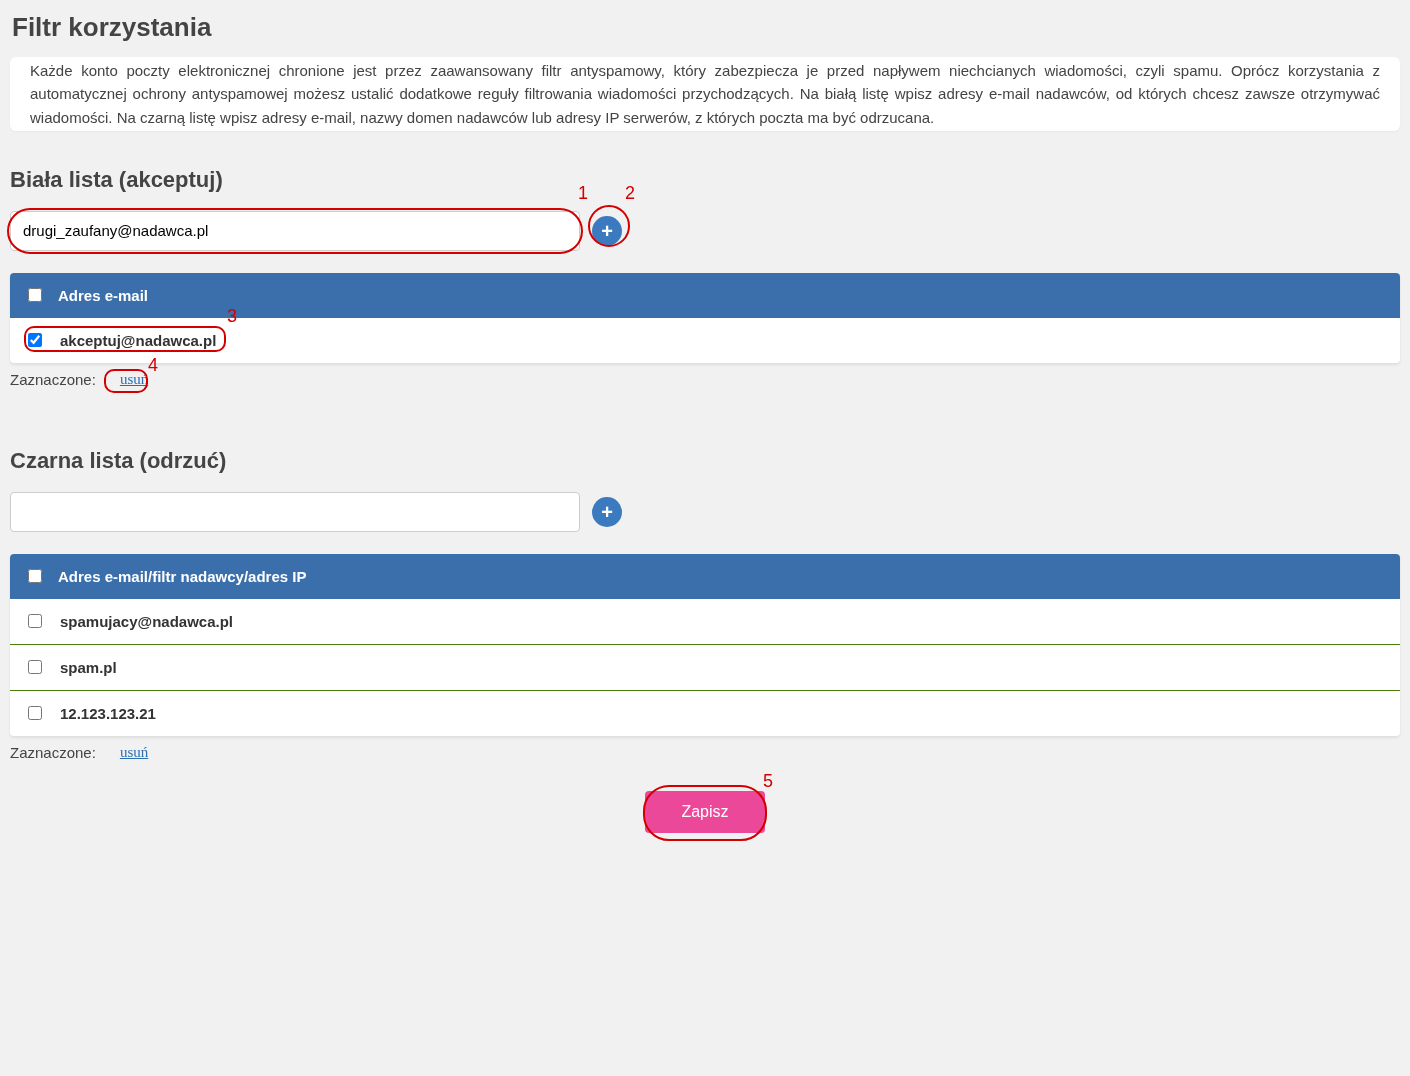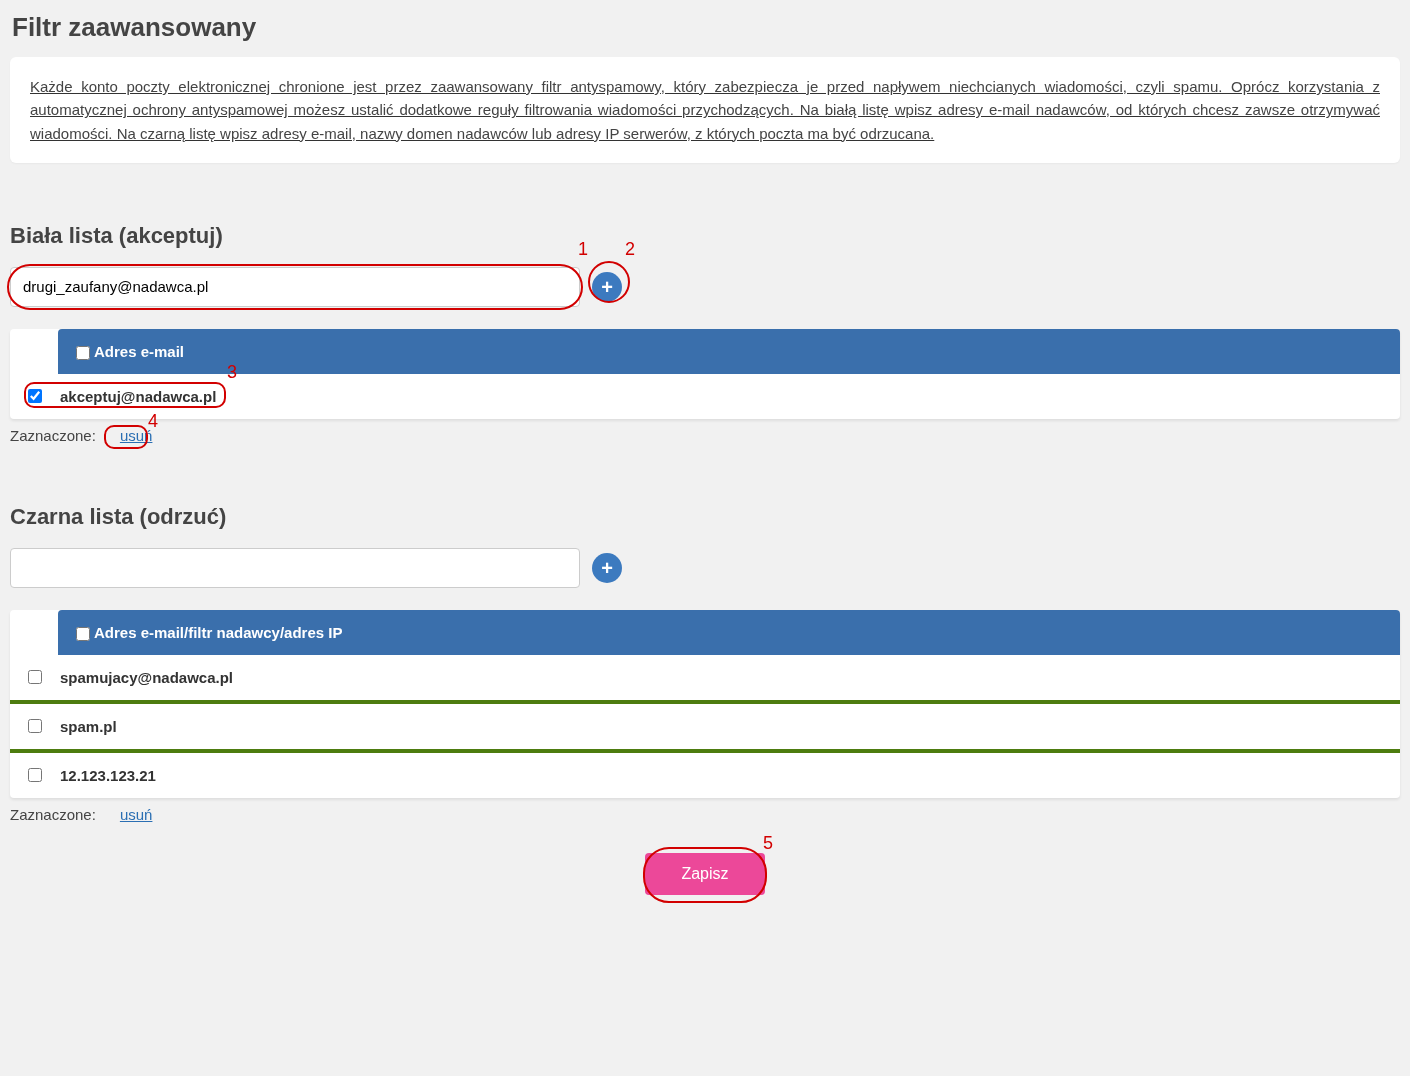--- a/index.html
+++ b/index.html
@@ -16,24 +16,23 @@
   }
   h1.page-title {
     font-size: 26px;
     font-weight: 700;
     color: #444;
     padding: 12px 2px 14px;
   }
   .info-card {
     background: #fff;
     border-radius: 6px;
-    padding: 18px 20px;
+    padding: 2px 20px;
     box-shadow: 0 1px 2px rgba(0,0,0,0.04);
-    margin-bottom: 60px;
-    text-decoration: underline;
+    margin-bottom: 36px;
   }
   .info-card p {
     text-align: justify;
     line-height: 1.55;
     color: #444;
   }
   h2.section-title {
     font-size: 22px;
     font-weight: 700;
     color: #444;
@@ -88,31 +87,30 @@
     margin-bottom: 6px;
     box-shadow: 0 2px 3px rgba(0,0,0,0.08);
     background: #fff;
   }
   .table-header {
     background: #3a6fac;
     color: #fff;
     font-weight: 700;
     padding: 14px 18px;
     display: flex;
-    align-items: flex-end;
-    gap: 4px;
+    align-items: center;
+    gap: 16px;
     border-radius: 4px 4px 0 0;
-    margin-left: 48px;
   }
   .table-row {
     padding: 14px 18px;
     display: flex;
     align-items: center;
     gap: 18px;
-    border-bottom: 4px solid #4d7c0f;
+    border-bottom: 1px solid #4d7c0f;
     font-weight: 700;
     color: #333;
     position: relative;
   }
   .table-row:last-child { border-bottom: none; }
   input[type="checkbox"] {
     width: 14px;
     height: 14px;
     cursor: pointer;
   }
@@ -122,20 +120,21 @@
     color: #444;
     display: flex;
     align-items: center;
     gap: 24px;
     position: relative;
   }
   .delete-link {
     color: #2b6fb3;
     text-decoration: underline;
     cursor: pointer;
+    font-family: Liberation Serif, serif;
   }
   .save-row {
     display: flex;
     justify-content: center;
     position: relative;
     margin-top: 20px;
   }
   .save-btn {
     background: #ec4899;
     color: #fff;
@@ -146,21 +145,21 @@
     cursor: pointer;
   }
   
   .marker-wrap { position: relative; }
 </style>
 </head>
 <body>
 
 <div class="page">
 
-  <h1 class="page-title">Filtr zaawansowany</h1>
+  <h1 class="page-title">Filtr korzystania</h1>
 
   <div class="info-card">
     <p>Każde konto poczty elektronicznej chronione jest przez zaawansowany filtr antyspamowy, który zabezpiecza je przed napływem niechcianych wiadomości, czyli spamu. Oprócz korzystania z automatycznej ochrony antyspamowej możesz ustalić dodatkowe reguły filtrowania wiadomości przychodzących. Na białą listę wpisz adresy e-mail nadawców, od których chcesz zawsze otrzymywać wiadomości. Na czarną listę wpisz adresy e-mail, nazwy domen nadawców lub adresy IP serwerów, z których poczta ma być odrzucana.</p>
   </div>
 
   <h2 class="section-title">Biała lista (akceptuj)</h2>
 
   <div class="input-row marker-wrap">
     <input type="text" class="text-input" value="drugi_zaufany@nadawca.pl" style="">
     <button class="add-btn">

